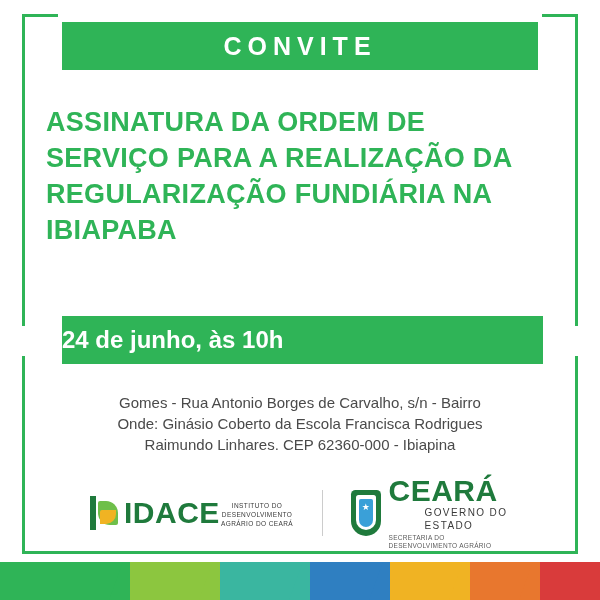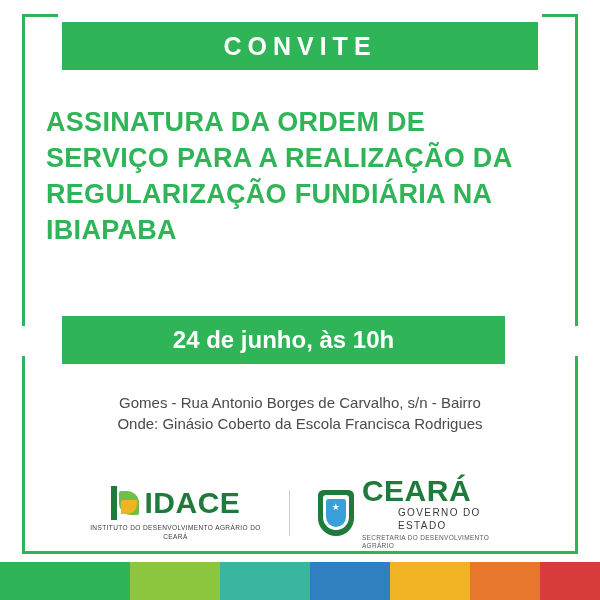--- a/index.html
+++ b/index.html
@@ -72,26 +72,25 @@
     line-height: 36px;
     letter-spacing: 0.3px;
     font-family: "Liberation Sans", sans-serif;
   }
 
   
   .date-band {
     position: absolute;
     left: 62px;
     top: 316px;
-    width: 443px;
+    width: 481px;
     height: 48px;
     background: #2fb457;
     display: flex;
     align-items: center;
-    justify-content: center;
   }
   .date-text {
     color: #ffffff;
     font-size: 24px;
     font-weight: bold;
     font-family: "Liberation Sans", sans-serif;
   }
 
   
   .address {
@@ -114,21 +113,20 @@
     width: 420px;
     height: 62px;
     display: flex;
     align-items: center;
     justify-content: center;
     gap: 28px;
   }
 
   .idace-logo {
     display: flex;
-    flex-direction: column;
     align-items: center;
   }
   .idace-top {
     display: flex;
     align-items: center;
     gap: 4px;
   }
   .idace-mark {
     width: 30px;
     height: 34px;
@@ -296,20 +294,21 @@
 
   <div class="headline">ASSINATURA DA ORDEM DE SERVIÇO PARA A REALIZAÇÃO DA REGULARIZAÇÃO FUNDIÁRIA NA IBIAPABA</div>
 
   <div class="date-band">
     <span class="date-text">24 de junho, às 10h</span>
   </div>
 
   <div class="address">
     <div>Gomes - Rua Antonio Borges de Carvalho, s/n - Bairro</div>
     <div>Onde: Ginásio Coberto da Escola Francisca Rodrigues</div>
+    <div>Raimundo Linhares. CEP 62360-000 - Ibiapina</div>
   </div>
 
   <div class="logos">
 
     <div class="idace-logo">
       <div class="idace-top">
         <span class="idace-mark">
           <span class="bar"></span>
           <span class="leaf"></span>
           <span class="leaf2"></span>

